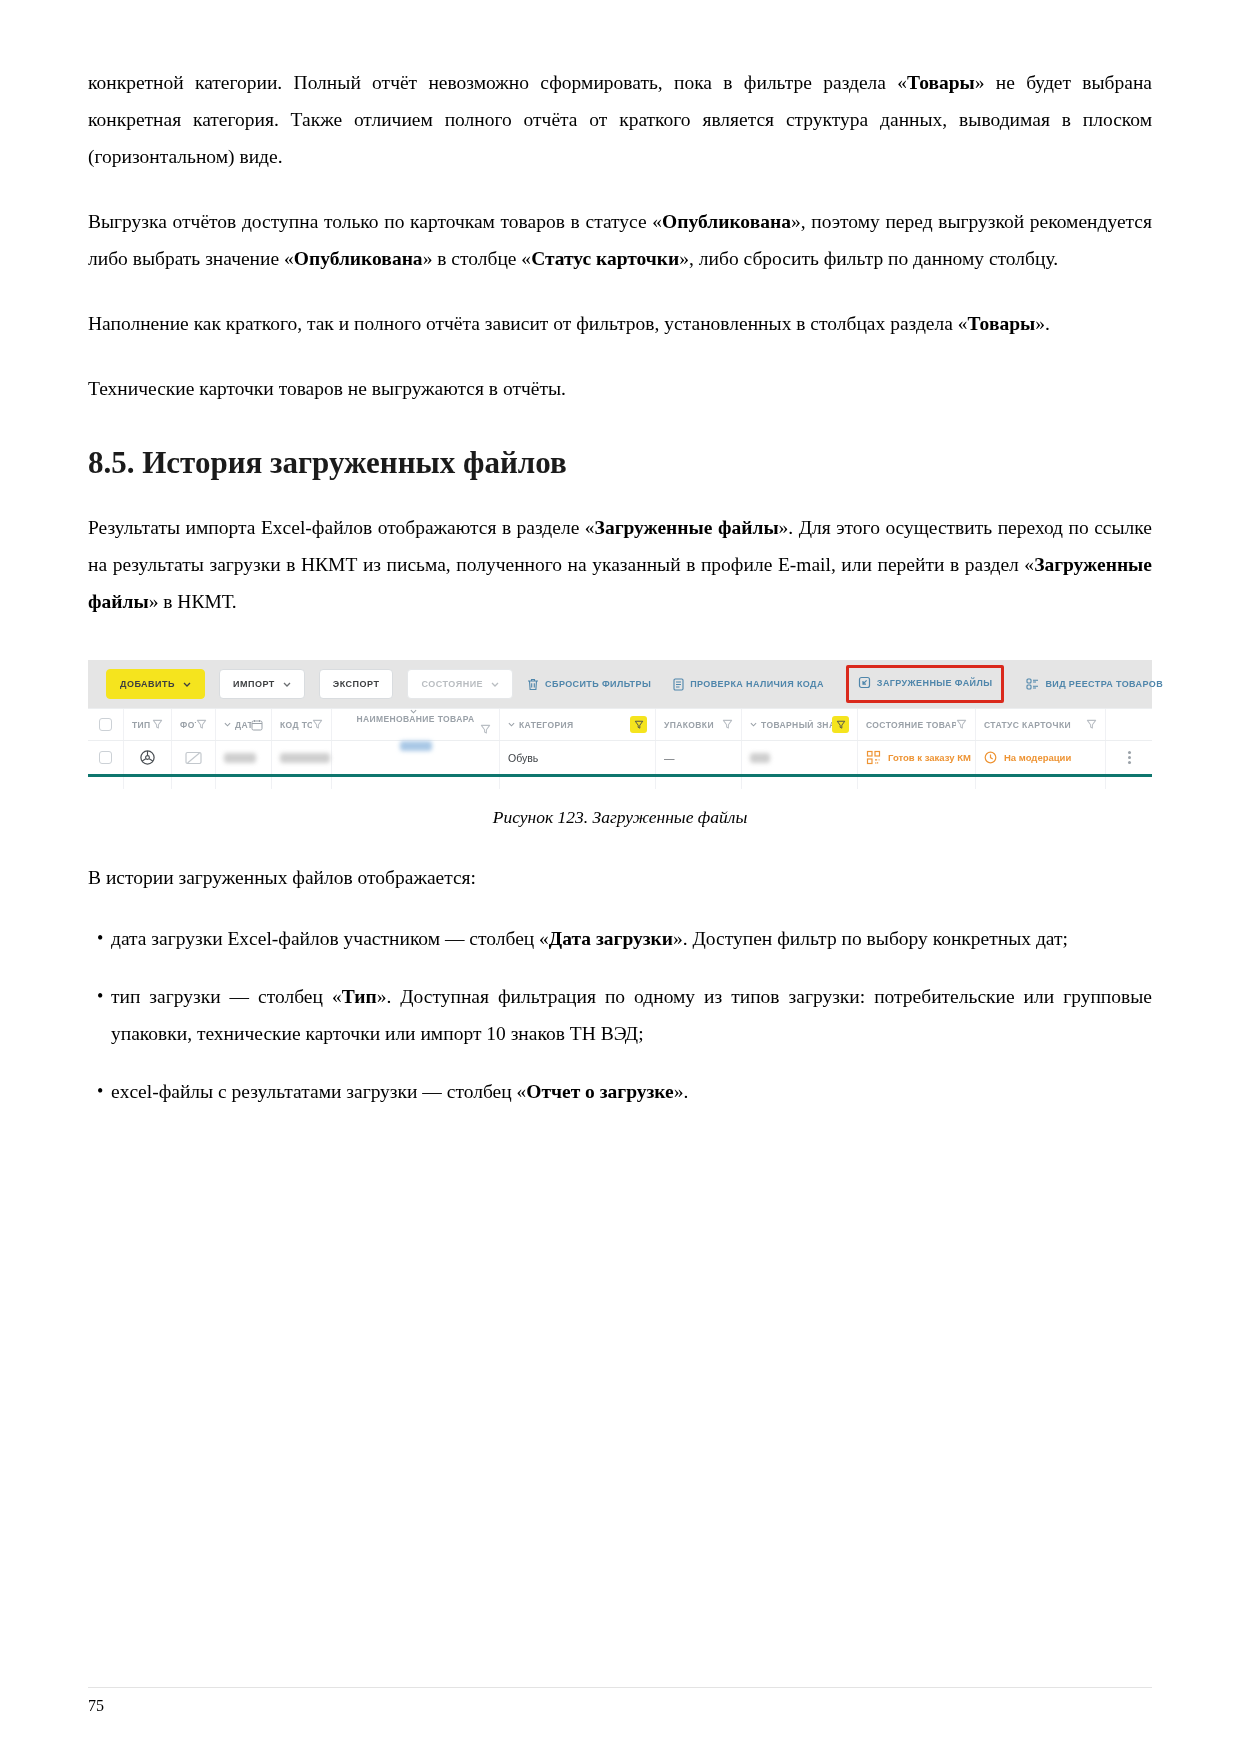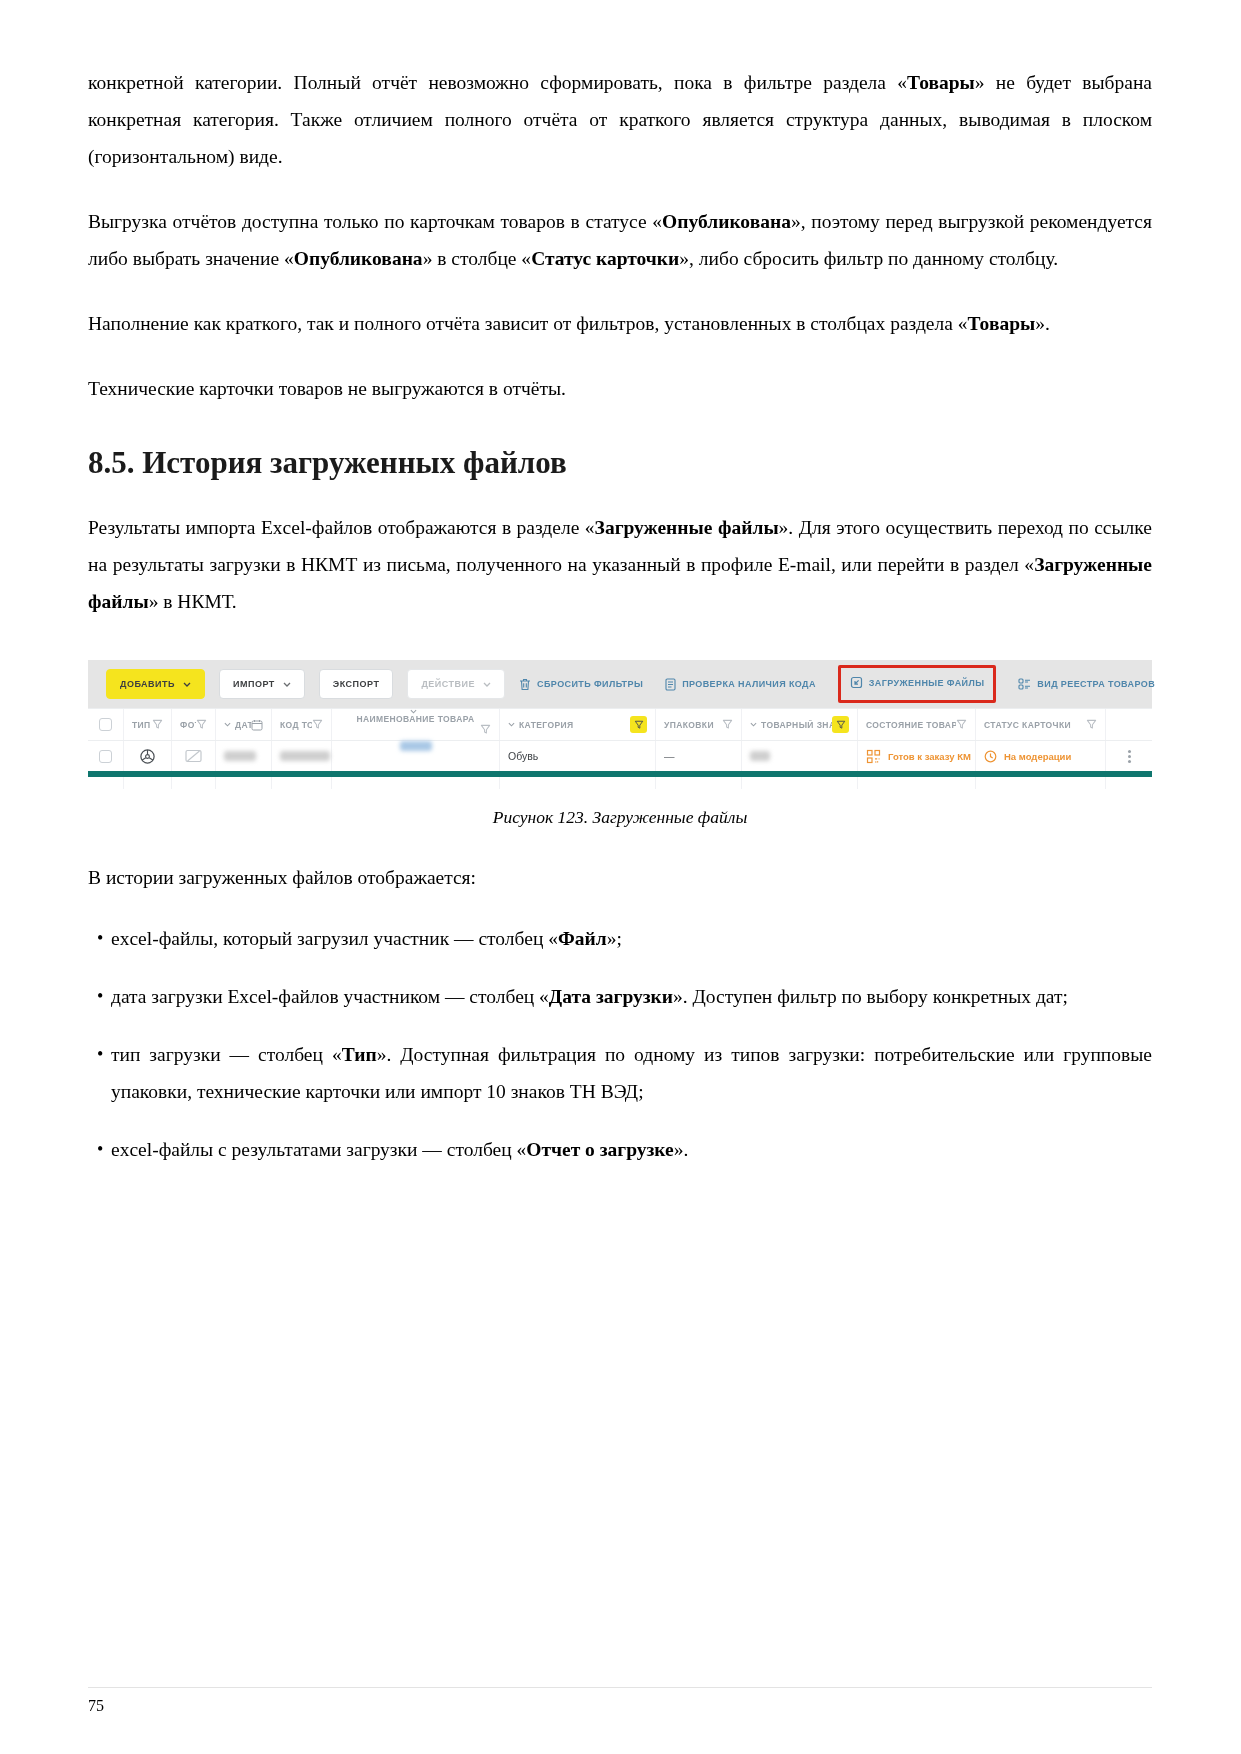--- a/index.html
+++ b/index.html
@@ -48,21 +48,21 @@
   }
   .tlink svg { display:block; }
   .highlight-box {
     border:3px solid #da291c; border-radius:2px; padding:7px 9px;
     margin:-7px 0;
   }
 
   .ss-table { border-top:1px solid #eceef0; background:#fff; }
   .hrow, .drow, .prow { display:flex; width:1064px; }
   .hrow { height:32px; border-bottom:1px solid #eceef0; }
-  .drow { height:36px; border-bottom:6px solid #0f766e; }
+  .drow { height:36px; border-bottom:3px solid #0f766e; }
   .prow { height:12px; }
   .cell {
     display:flex; align-items:center; height:100%;
     border-right:1px solid #f0f1f4; padding:0 8px; min-width:0;
   }
   .cell:last-child { border-right:none; }
   .c1 { width:36px; justify-content:center; padding:0; }
   .c2 { width:48px; } .c3 { width:44px; } .c4 { width:56px; }
   .c5 { width:60px; } .c6 { width:168px;flex-direction:column; } .c7 { width:156px; }
   .c8 { width:86px; } .c9 { width:116px; } .c10 { width:118px; }
@@ -142,21 +142,21 @@
         <div class="btn">
           <span>ИМПОРТ</span>
           <svg width="8" height="5" viewBox="0 0 8 5">
               <path d="M1 1l3 3 3-3" fill="none" stroke="#6b6e71" stroke-width="1.3"></path>
             </svg>
         </div>
         <div class="btn">
           <span>ЭКСПОРТ</span>
         </div>
         <div class="btn btn-disabled">
-          <span>ДЕЙСТВИЕ</span>
+          <span>СОСТОЯНИЕ</span>
           <svg width="8" height="5" viewBox="0 0 8 5">
               <path d="M1 1l3 3 3-3" fill="none" stroke="#b9bdc1" stroke-width="1.3"></path>
             </svg>
         </div>
 
         <div class="ss-toolbar-links">
           <div class="tlink">
             <svg width="12" height="13" viewBox="0 0 12 13">
                 <path d="M1 3h10M4.5 3V1.5h3V3M2.5 3l.6 8.5h5.8L9.5 3M4.7 5.2v4.3M7.3 5.2v4.3" stroke="#4f86ab" fill="none" stroke-width="1.1"></path>
               </svg>
@@ -350,21 +350,20 @@
             <div class="cell c12"></div>
         </div>
       </div>
     </div>
 
     <p class="caption">Рисунок 123. Загруженные файлы</p>
 
     <p class="body intro">В истории загруженных файлов отображается:</p>
 
     <ul class="bullets">
-      <li>excel-файлы, который загрузил участник — столбец «<b>Файл</b>»;</li>
       <li>дата загрузки Excel-файлов участником — столбец «<b>Дата загрузки</b>». Доступен фильтр по выбору конкретных дат;</li>
       <li>тип загрузки — столбец «<b>Тип</b>». Доступная фильтрация по одному из типов загрузки: потребительские или групповые упаковки, технические карточки или импорт 10 знаков ТН ВЭД;</li>
       <li>excel-файлы с результатами загрузки — столбец «<b>Отчет о загрузке</b>».</li>
     </ul>
   </div>
 
   <div class="footer">
     <div class="footer-rule"></div>
     <div class="page-number">75</div>
   </div>

